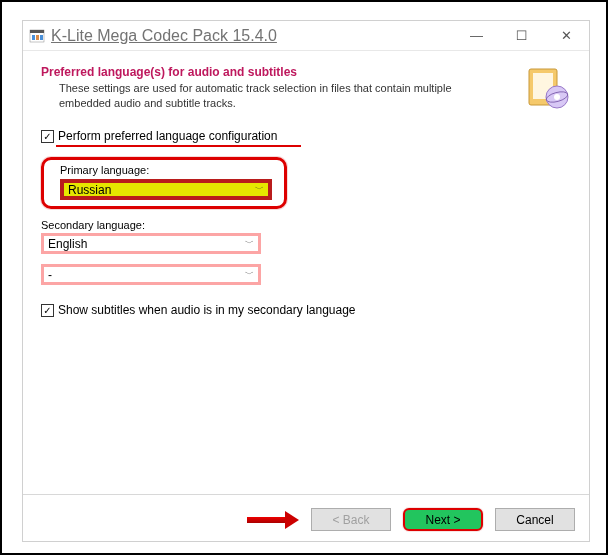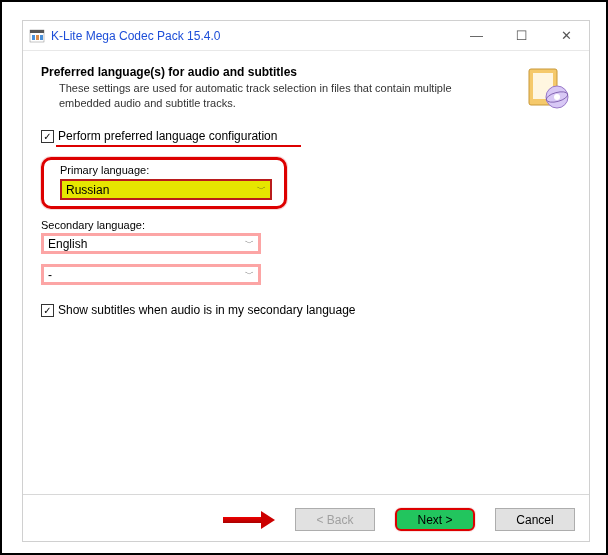--- a/index.html
+++ b/index.html
@@ -1,44 +1,44 @@
 <!DOCTYPE html>
 <html><head>
 <meta charset="utf-8">
 <style>
 * { box-sizing: border-box; margin: 0; padding: 0; }
 body { font-family: "Segoe UI", Tahoma, sans-serif; font-size: 12px; background: #fff; width: 608px; height: 555px; position: relative; border: 2px solid #000; }
 .window { position: absolute; top: 18px; left: 20px; width: 568px; height: 522px; border: 1px solid #d0d0d0; background: #fff; }
 .titlebar { height: 30px; display: flex; align-items: center; padding: 0 0 0 6px; border-bottom: 1px solid #e8e8e8; }
 .title-icon { width: 16px; height: 16px; margin-right: 6px; }
-.title-text { flex: 1; font-size: 12px; color: #1d4ed8; }
+.title-text { flex: 1; font-size: 16px; color: #737373; text-decoration: underline; }
 .win-controls { display: flex; height: 100%; }
 .win-btn { width: 45px; height: 100%; display: flex; align-items: center; justify-content: center; color: #555; font-size: 13px; }
 .content { padding: 14px 18px 0 18px; position: relative; }
 .header-row { display: flex; align-items: flex-start; }
 .header-text { flex: 1; }
-.heading { font-weight: bold; font-size: 12px; color: #000000; margin-bottom: 2px; }
+.heading { font-weight: bold; font-size: 12px; color: #be185d; margin-bottom: 2px; }
 .subtext { font-size: 11px; color: #333; padding-left: 18px; padding-right: 30px; line-height: 1.35; }
 .pkg-icon { width: 48px; height: 48px; margin-left: 8px; }
 .chk-row { display: flex; align-items: center; margin-top: 16px; margin-bottom: 14px; position: relative; }
 .checkbox { width: 13px; height: 13px; border: 1px solid #333; margin-right: 4px; display: flex; align-items: center; justify-content: center; font-size: 10px; color: #000; }
 .checkbox.checked::after { content: "✓"; }
 .underline-red { position: absolute; height: 2px; background: #d00; }
 .underline-red.u1 { left: 15px; top: 16px; width: 245px; }
 .field-group { margin-bottom: 10px; padding-left: 0; }
 .field-label { font-size: 11px; color: #000; margin-bottom: 2px; }
 .select { height: 21px; border: 3px solid #fca5a5; display: flex; align-items: center; justify-content: space-between; padding: 0 4px 0 4px; font-size: 12px; background: #fff; width: 220px; }
 .select .arrow { font-size: 9px; color: #333; }
 .primary-box { border: 3px solid #d00; border-radius: 10px; padding: 4px 6px 6px 16px; width: 246px; margin-bottom: 10px; box-shadow: 0 0 0 1px rgba(200,0,0,0.15); }
 .primary-box .field-label { margin-bottom: 3px; }
-.primary-box .select { background: #e6e600; border: 2px solid #b91c1c; width: 212px; }
+.primary-box .select { background: #e6e600; border: 4px solid #b91c1c; width: 212px; }
 .sub-checks { margin-top: 18px; }
 .sub-checks .chk-row { margin: 6px 0; }
 .hr { position: absolute; left: 0; right: 0; bottom: 46px; border-top: 1px solid #d8d8d8; }
-.footer { position: absolute; bottom: 10px; right: 14px; display: flex; align-items: center; gap: 20px; }
+.footer { position: absolute; bottom: 10px; right: 14px; display: flex; align-items: center; gap: 12px; }
 .btn { width: 80px; height: 23px; border: 1px solid #adadad; background: #e1e1e1; font-size: 12px; display: flex; align-items: center; justify-content: center; }
 .btn.disabled { color: #a0a0a0; }
 .btn.next { border: 2px solid #d00; border-radius: 6px; background: #22c55e; color: #000; box-shadow: 0 0 0 1px rgba(200,0,0,0.1); padding: 0; }
 .arrow-red { display: flex; align-items: center; }
 .arrow-red .shaft { width: 38px; height: 6px; background: linear-gradient(#e00,#a00); }
 .arrow-red .head { width: 0; height: 0; border-top: 9px solid transparent; border-bottom: 9px solid transparent; border-left: 14px solid #c00; }
 </style>
 </head>
 <body>
 

